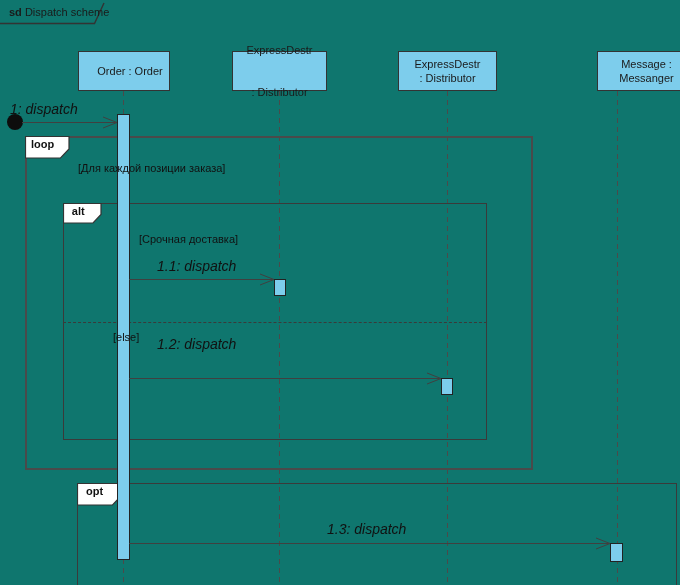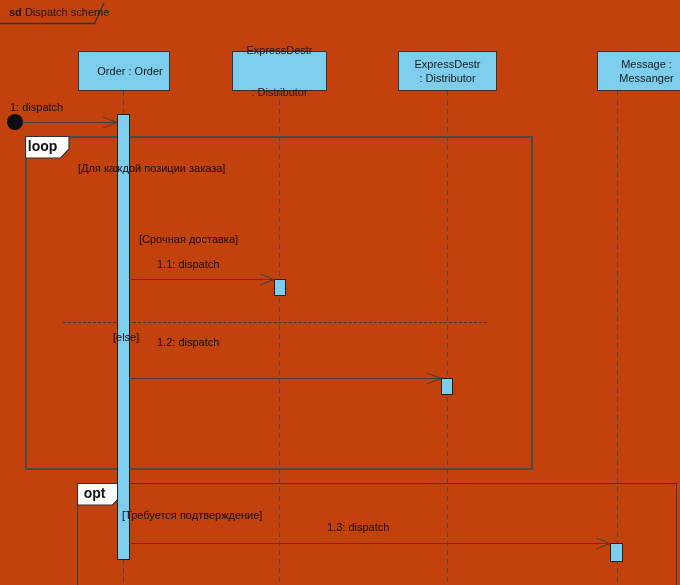--- a/index.html
+++ b/index.html
@@ -1,18 +1,18 @@
 <!DOCTYPE html>
 <html><head>
 <meta charset="utf-8">
 <style>
   html,body{margin:0;padding:0;background:#fff;}
   #canvas{
     position:relative;width:680px;height:585px;overflow:hidden;
-    background:#c2410c;font-family:"Liberation Sans",sans-serif;color:#1a1a1a;
+    background:#0f766e;font-family:"Liberation Sans",sans-serif;color:#1a1a1a;
     font-size:11px;
   }
   
   .title-tab{position:absolute;left:0;top:0;width:120px;height:26px;}
   .title-tab svg{position:absolute;left:0;top:0;}
   .title-text{position:absolute;left:9px;top:6px;font-size:11px;white-space:nowrap;}
   .title-text b{font-weight:bold;}
   
   .ll-head{
     position:absolute;top:51px;height:40px;box-sizing:border-box;
@@ -25,34 +25,34 @@
     background:repeating-linear-gradient(to bottom,#4a4a4a 0 5px,transparent 5px 9px);
   }
   
   .frag{position:absolute;box-sizing:border-box;background:transparent;}
   .frag-loop{left:25px;top:136px;width:508px;height:334px;border:2px solid #4a4a4a;}
   .frag-alt{left:63px;top:203px;width:424px;height:237px;border:1px solid #3a3a3a;}
   .frag-opt{left:77px;top:483px;width:600px;height:130px;border:1px solid #3a3a3a;}
   .frag-label{position:absolute;}
   .frag-label span{
     position:absolute;left:0;top:2px;width:78%;text-align:center;
-    font-weight:bold;font-size:14px;color:#111;
+    font-weight:bold;font-size:11px;color:#111;
   }
   .alt-separator{
     position:absolute;left:63px;top:322px;width:424px;height:0;
     border-top:1px dashed #3a3a3a;
   }
   .guard{position:absolute;font-size:11px;color:#111;white-space:nowrap;z-index:6;}
   
   .activation{
     position:absolute;box-sizing:content-box;background:#7DCDEC;border:1px solid #222;z-index:5;
   }
   
   .msg-arrow{position:absolute;z-index:6;}
-  .msg-label{position:absolute;font-size:11px;color:#111;white-space:nowrap;z-index:7;}
+  .msg-label{position:absolute;font-size:14px;color:#111;white-space:nowrap;z-index:7;font-style:italic;}
   .found-dot{
     position:absolute;left:7px;top:114px;width:16px;height:16px;border-radius:50%;
     background:#0d0d0d;z-index:6;
   }
 </style>
 </head>
 <body>
 
 <div id="canvas">
 
@@ -88,33 +88,40 @@
   <div class="frag frag-loop">
     <div class="frag-label" style="left:-2px;top:-2px;">
       <svg width="45" height="23">
         <path d="M0.5,0.5 L44,0.5 L44,13 L35.5,22 L0.5,22 Z" fill="#fff" stroke="#333" stroke-width="1.2"></path>
       </svg>
       <span>loop</span>
     </div>
   </div>
   <div class="guard" style="left:78px;top:162px;">[Для каждой позиции заказа]</div>
 
+  <div class="frag frag-alt">
+    <div class="frag-label" style="left:-1px;top:-1px;">
+      <svg width="39" height="21">
+        <path d="M0.5,0.5 L38,0.5 L38,11.5 L30,20 L0.5,20 Z" fill="#fff" stroke="#333" stroke-width="1.2"></path>
+      </svg>
+      <span>alt</span>
+    </div>
+  </div>
   <div class="guard" style="left:115px;top:233px;padding-left:24px;">[Срочная доставка]</div>
   <div class="alt-separator"></div>
   <div class="guard" style="left:113px;top:331px;">[else]</div>
 
   <div class="frag frag-opt">
     <div class="frag-label" style="left:-1px;top:-1px;">
       <svg width="45" height="23">
         <path d="M0.5,0.5 L44,0.5 L44,13 L35.5,22 L0.5,22 Z" fill="#fff" stroke="#333" stroke-width="1.2"></path>
       </svg>
       <span>opt</span>
     </div>
   </div>
-  <div class="guard" style="left:122px;top:509px;">[Требуется подтверждение]</div>
 
   <div class="activation" style="left:117px;top:114px;width:11px;height:444px;"></div>
   <div class="activation" style="left:274px;top:279px;width:10px;height:15px;"></div>
   <div class="activation" style="left:441px;top:378px;width:10px;height:15px;"></div>
   <div class="activation" style="left:610px;top:543px;width:11px;height:17px;"></div>
 
   <div class="found-dot"></div>
   <svg class="msg-arrow" style="left:22px;top:116px;" width="96" height="13">
     <line x1="0" y1="6.5" x2="95" y2="6.5" stroke="#404040" stroke-width="1"></line>
     <polyline points="81,1 95,6.5 81,12" fill="none" stroke="#404040" stroke-width="1"></polyline>

